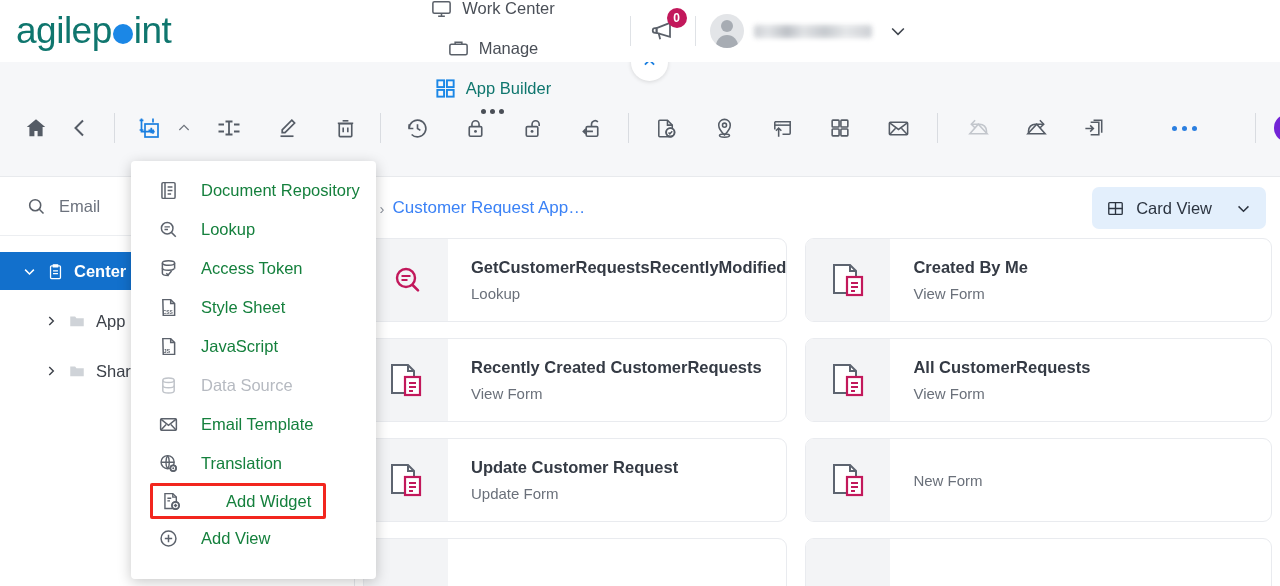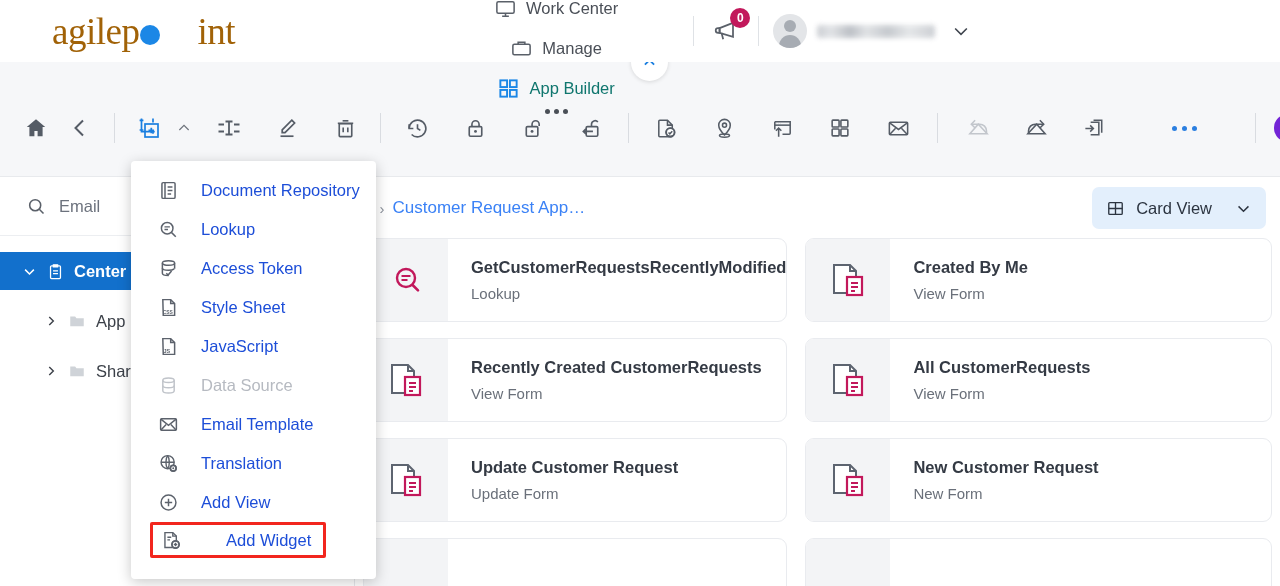--- a/index.html
+++ b/index.html
@@ -15,21 +15,21 @@
   .header {
     position: absolute; top: 0; left: 0;
     width: 1280px; height: 62px;
     background: #ffffff;
     display: flex; align-items: center;
     z-index: 5;
   }
   .logo { margin-left: 16px; display: flex; align-items: baseline; }
   .logo-text {
     font-size: 37px; font-weight: 400; letter-spacing: -0.5px;
-    color: #a16207; font-family: Liberation Serif, serif; margin-left: 36px;
+    color: #0f766e; font-family: Liberation Sans, sans-serif;
   }
   .logo-dot {
     display: inline-block; width: 20px; height: 20px; border-radius: 50%;
     background: #1b87e6; margin: 0 1px; position: relative; top: 1px;
   }
   .nav { display: flex; align-items: center; margin-left: 243px; gap: 0px; flex-direction: column; }
   .nav-item {
     display: flex; align-items: center; gap: 9px;
     padding: 0 16px; height: 40px; cursor: pointer;
     color: #4a4f57; font-size: 16.5px;
@@ -151,21 +151,21 @@
   
   .menu {
     position: absolute; left: 131px; top: 161px; width: 245px; height: 418px;
     background: #ffffff; border-radius: 4px;
     box-shadow: 0 3px 14px rgba(0,0,0,.22);
     z-index: 20; padding-top: 10px;
   }
   .mi {
     display: flex; align-items: center; gap: 22px; height: 39px;
     padding-left: 27px; cursor: pointer;
-    color: #1d4ed8; font-size: 16.5px;
+    color: #15803d; font-size: 16.5px;
   }
   .mi .mtxt { white-space: nowrap; }
   .mi.disabled { color: #b6bac1; cursor: default; }
   .mi.highlight {
     border: 3px solid #f2261e; border-radius: 2px;
     margin: 0 0 0 19px; padding-left: 8px; width: 176px; height: 36px;
   }
   svg { display: block; }
 </style>
 </head>
@@ -658,21 +658,20 @@
         <div class="card">
           <div class="card-ico">
             <svg width="46" height="46" viewBox="0 0 46 46" fill="none">
               <path d="M9 8h16l6 6v22H9z" stroke="#5d6470" stroke-width="2" fill="#fff"></path>
               <path d="M25 8v6h6" stroke="#5d6470" stroke-width="2"></path>
               <rect x="22" y="20" width="15" height="18" fill="#fff" stroke="#c2185b" stroke-width="2.2"></rect>
               <path d="M26 26h7M26 30h7M26 34h4" stroke="#c2185b" stroke-width="1.8"></path>
             </svg>
           </div>
           <div class="card-body">
-            <div class="card-title">New Customer Request</div>
             <div class="card-sub">New Form</div>
           </div>
         </div>
 
         <div class="card">
           <div class="card-ico"></div>
           <div class="card-body">
             <div class="card-title"></div>
             <div class="card-sub"></div>
           </div>
@@ -766,40 +765,40 @@
       <span>
         <svg width="21" height="21" viewBox="0 0 24 24" fill="none" stroke="#5c626c" stroke-width="1.6">
           <circle cx="11" cy="10.5" r="7.5"></circle>
           <path d="M3.5 10.5h15M11 3c2.6 3.1 2.6 11.9 0 15M11 3C8.4 6.1 8.4 14.9 11 18"></path>
           <circle cx="17.4" cy="17.4" r="3.5" fill="#ffffff"></circle>
           <circle cx="17.4" cy="17.4" r="3.1"></circle>
             <circle cx="17.4" cy="17.4" r="1.1" fill="#5c626c" stroke="none"></circle>
         </svg>
       </span>
       <span class="mtxt">Translation</span>
-    </div>
-
-    <div class="mi">
-      <span>
-        <svg width="21" height="21" viewBox="0 0 24 24" fill="none" stroke="#5c626c" stroke-width="1.7">
-          <circle cx="12" cy="12" r="8.5"></circle>
-            <path d="M12 7.8v8.4M7.8 12h8.4"></path>
-        </svg>
-      </span>
-      <span class="mtxt">Add View</span>
     </div>
 
     <div class="mi highlight">
       <span style="margin-right:22px">
         <svg width="21" height="21" viewBox="0 0 24 24" fill="none" stroke="#5c626c" stroke-width="1.6">
           <path d="M4.5 3h9l4 4v13h-13z"></path>
             <path d="M13.5 3v4h4"></path>
           <path d="M7.3 8.3h4.4M7.3 11.3h3"></path>
           <circle cx="16.6" cy="16.6" r="4.3" fill="#ffffff"></circle>
           <circle cx="16.6" cy="16.6" r="3.9"></circle>
             <path d="M16.6 14.6v4M14.6 16.6h4"></path>
         </svg>
       </span>
       <span class="mtxt">Add Widget</span>
     </div>
+
+    <div class="mi">
+      <span>
+        <svg width="21" height="21" viewBox="0 0 24 24" fill="none" stroke="#5c626c" stroke-width="1.7">
+          <circle cx="12" cy="12" r="8.5"></circle>
+            <path d="M12 7.8v8.4M7.8 12h8.4"></path>
+        </svg>
+      </span>
+      <span class="mtxt">Add View</span>
+    </div>
   </div>
 
 </div>
 
 </body></html>

